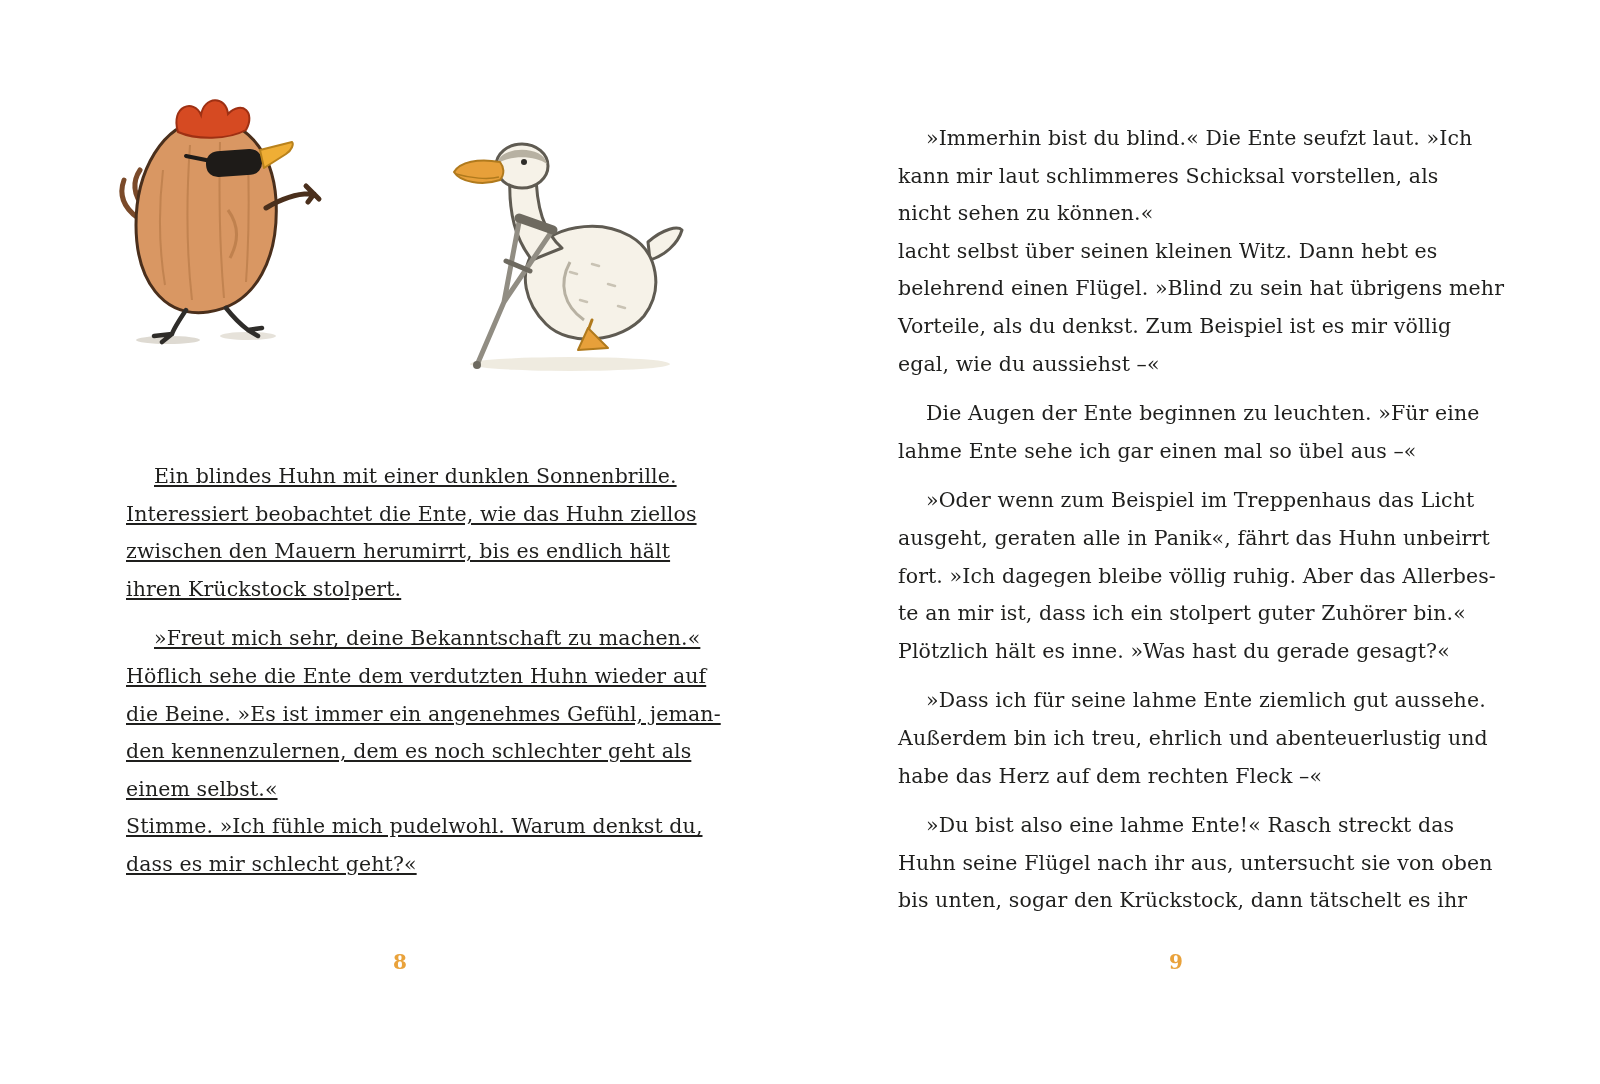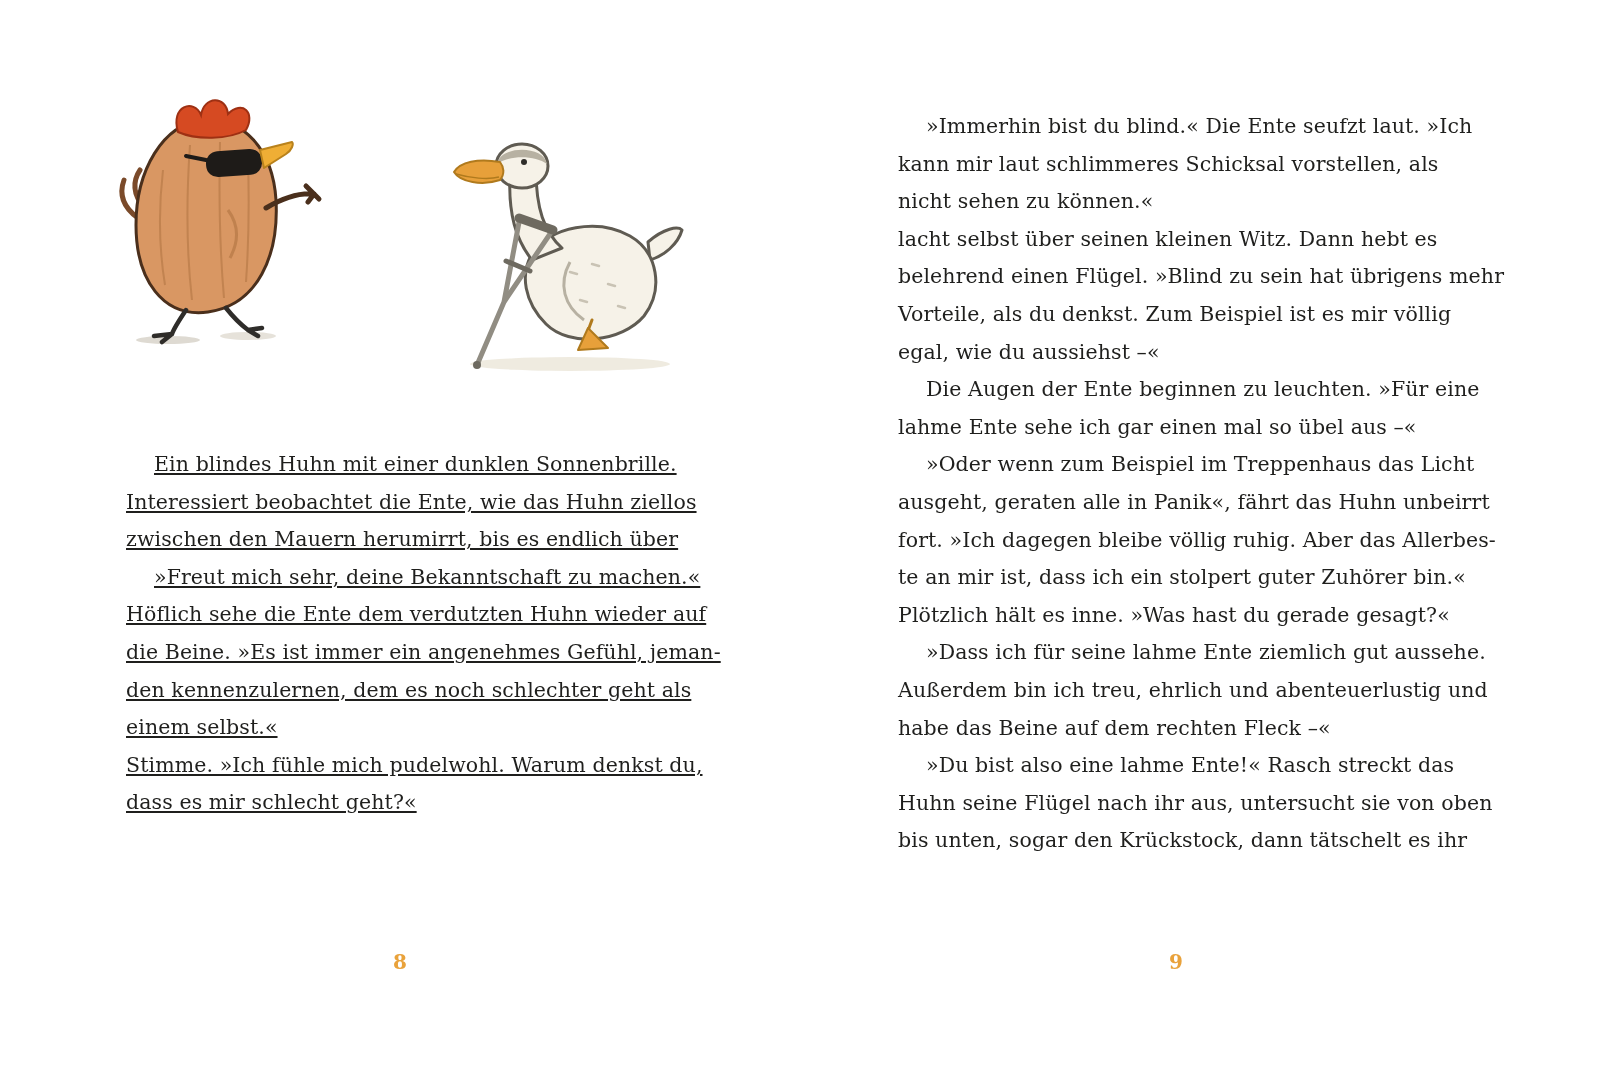--- a/index.html
+++ b/index.html
@@ -10,21 +10,21 @@
   .page{position:absolute;top:0;height:1084px;}
   .page-left{left:0;width:800px;}
   .page-right{left:800px;width:800px;}
   .illustration-svg{position:absolute;}
   .chicken{left:108px;top:90px;width:215px;height:255px;}
   .duck{left:420px;top:122px;width:305px;height:255px;}
   .text-block{position:absolute;font-size:20.5px;line-height:37.6px;letter-spacing:0.1px;}
   .left-text{left:126px;top:446px;width:548px;text-decoration:underline;}
   .right-text{left:98px;top:108px;width:556px;}
   .line{white-space:nowrap;height:37.6px;}
-  .line.indent{padding-left:28px;}
+  .line.indent{padding-left:28px;margin-top:12px;}
   .page-number{position:absolute;top:950px;font-size:20px;font-weight:700;color:#e9a23b;text-align:center;}
   .page-number.num-left{left:126px;width:548px;}
   .page-number.num-right{left:98px;width:556px;}
 </style>
 </head>
 <body>
 
 <div class="page page-left">
 
   <svg class="illustration-svg chicken" viewBox="0 0 215 255">
@@ -62,22 +62,23 @@
     <path d="M86,139 L110,149" stroke="#6e6a60" stroke-width="5" stroke-linecap="round"></path>
     <circle cx="57" cy="243" r="4" fill="#6e6a60"></circle>
   </svg>
 
   <div class="text-block left-text">
 
       <div class="line indent">Ein blindes Huhn mit einer dunklen Sonnenbrille.</div>
 
       <div class="line">Interessiert beobachtet die Ente, wie das Huhn ziellos</div>
 
-      <div class="line">zwischen den Mauern herumirrt, bis es endlich über</div>
+      <div class="line">zwischen den Mauern herumirrt, bis es endlich hält</div>
 
+      <div class="line">ihren Krückstock stolpert.</div>
 
       <div class="line indent">»Freut mich sehr, deine Bekanntschaft zu machen.«</div>
 
       <div class="line">Höflich sehe die Ente dem verdutzten Huhn wieder auf</div>
 
       <div class="line">die Beine. »Es ist immer ein angenehmes Gefühl, jeman-</div>
 
       <div class="line">den kennenzulernen, dem es noch schlechter geht als</div>
 
       <div class="line">einem selbst.«</div>
@@ -120,21 +121,21 @@
       <div class="line">fort. »Ich dagegen bleibe völlig ruhig. Aber das Allerbes-</div>
 
       <div class="line">te an mir ist, dass ich ein stolpert guter Zuhörer bin.«</div>
 
       <div class="line">Plötzlich hält es inne. »Was hast du gerade gesagt?«</div>
 
       <div class="line indent">»Dass ich für seine lahme Ente ziemlich gut aussehe.</div>
 
       <div class="line">Außerdem bin ich treu, ehrlich und abenteuerlustig und</div>
 
-      <div class="line">habe das Beine auf dem rechten Fleck –«</div>
+      <div class="line">habe das Herz auf dem rechten Fleck –«</div>
 
       <div class="line indent">»Du bist also eine lahme Ente!« Rasch streckt das</div>
 
       <div class="line">Huhn seine Flügel nach ihr aus, untersucht sie von oben</div>
 
       <div class="line">bis unten, sogar den Krückstock, dann tätschelt es ihr</div>
     </div>
 
   <div class="page-number num-right">9</div>
 </div>

